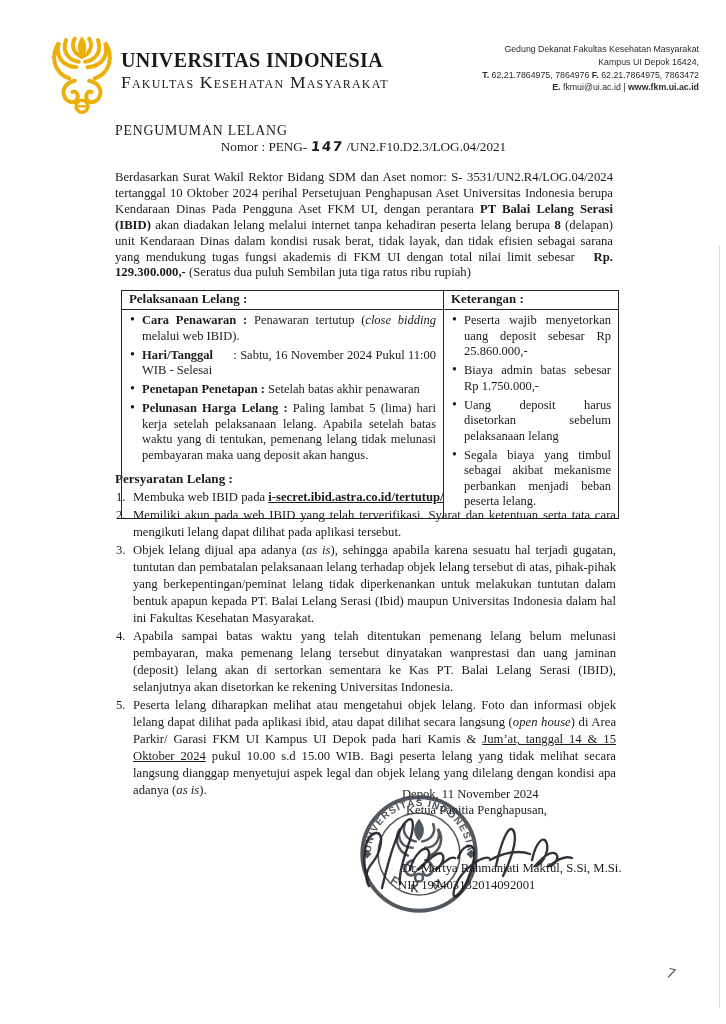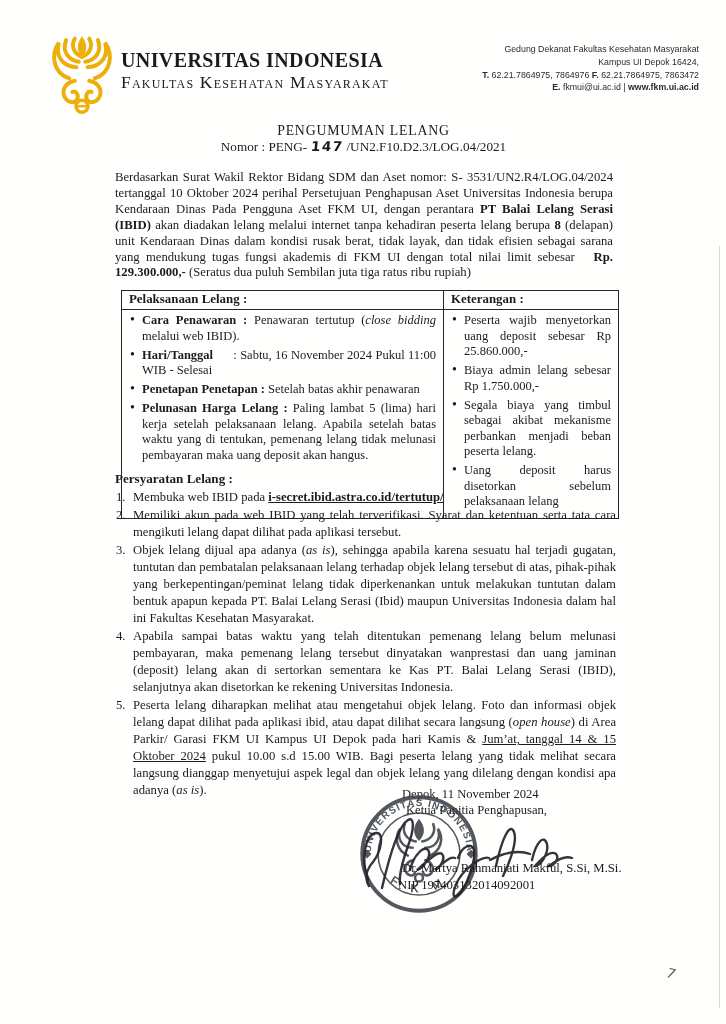--- a/index.html
+++ b/index.html
@@ -9,21 +9,21 @@
 
   
   .logo{position:absolute;left:45px;top:33px;width:74px;height:86px;}
   .univ-block{position:absolute;left:121px;top:49px;}
   .univ-name{font-size:20px;font-weight:700;letter-spacing:.4px;line-height:22px;}
   .fac-name{font-size:17.5px;font-variant:small-caps;letter-spacing:1.2px;line-height:21px;margin-top:1px;}
   .contact{position:absolute;right:27px;top:43px;text-align:right;
            font-family:"Liberation Sans",sans-serif;font-size:8.8px;line-height:12.8px;color:#2b2b2b;}
 
   
-  .title1{position:absolute;left:115px;top:123px;width:497px;text-align:center;
+  .title1{position:absolute;left:115px;top:123px;width:497px;
           font-size:13.8px;letter-spacing:.8px;}
   .title2{position:absolute;left:115px;top:139px;width:497px;text-align:center;font-size:13.2px;}
   .hand{font-family:"DejaVu Sans",sans-serif;font-weight:700;font-size:1.02em;letter-spacing:1.5px;transform:skewX(-6deg);display:inline-block;}
 
   
   .intro{position:absolute;left:115px;top:170px;width:498px;text-align:justify;
          font-size:12.7px;line-height:15.9px;}
 
   
   .tbl{position:absolute;left:121px;top:290px;width:498px;display:flex;border:1.6px solid #262626;box-sizing:border-box;}
@@ -105,23 +105,23 @@
             <li><span class="b">Penetapan Penetapan :</span><span>  Setelah batas akhir penawaran</span></li>
             <li><span class="b">Pelunasan Harga Lelang : </span><span>Paling lambat 5 (lima) hari kerja setelah pelaksanaan lelang. Apabila setelah batas waktu yang di tentukan, pemenang lelang tidak melunasi pembayaran maka uang deposit akan hangus.</span></li>
           </ul>
       </div>
     </div>
     <div class="col col-r">
       <div class="cell-h">Keterangan :</div>
       <div class="cell-b">
         <ul class="bl">
             <li><span>Peserta wajib menyetorkan uang deposit sebesar Rp 25.860.000,-</span></li>
-            <li><span>Biaya admin lelang sebesar Rp 1.750.000,-</span></li>
+            <li><span>Biaya admin batas sebesar Rp 1.750.000,-</span></li>
+            <li><span>Uang deposit harus disetorkan sebelum pelaksanaan lelang</span></li>
             <li><span>Segala biaya yang timbul sebagai akibat mekanisme perbankan menjadi beban peserta lelang.</span></li>
-            <li><span>Uang deposit harus disetorkan sebelum pelaksanaan lelang</span></li>
           </ul>
       </div>
     </div>
   </div>
 
   <div class="req-h">Persyaratan Lelang :</div>
   <ol class="reqs">
       <li><span>Membuka web IBID pada </span><span class="b u">i-secret.ibid.astra.co.id/tertutup/</span></li>
       <li><span>Memiliki akun pada web IBID yang telah terverifikasi. Syarat dan ketentuan serta tata cara mengikuti lelang dapat dilihat pada aplikasi tersebut.</span></li>
       <li><span>Objek lelang dijual apa adanya (</span><span class="i">as is</span><span>), sehingga apabila karena sesuatu hal terjadi gugatan, tuntutan dan pembatalan pelaksanaan lelang terhadap objek lelang tersebut di atas, pihak-pihak yang berkepentingan/peminat lelang tidak diperkenankan untuk melakukan tuntutan dalam bentuk apapun kepada PT. Balai Lelang Serasi (Ibid) maupun Universitas Indonesia dalam hal ini Fakultas Kesehatan Masyarakat.</span></li>

